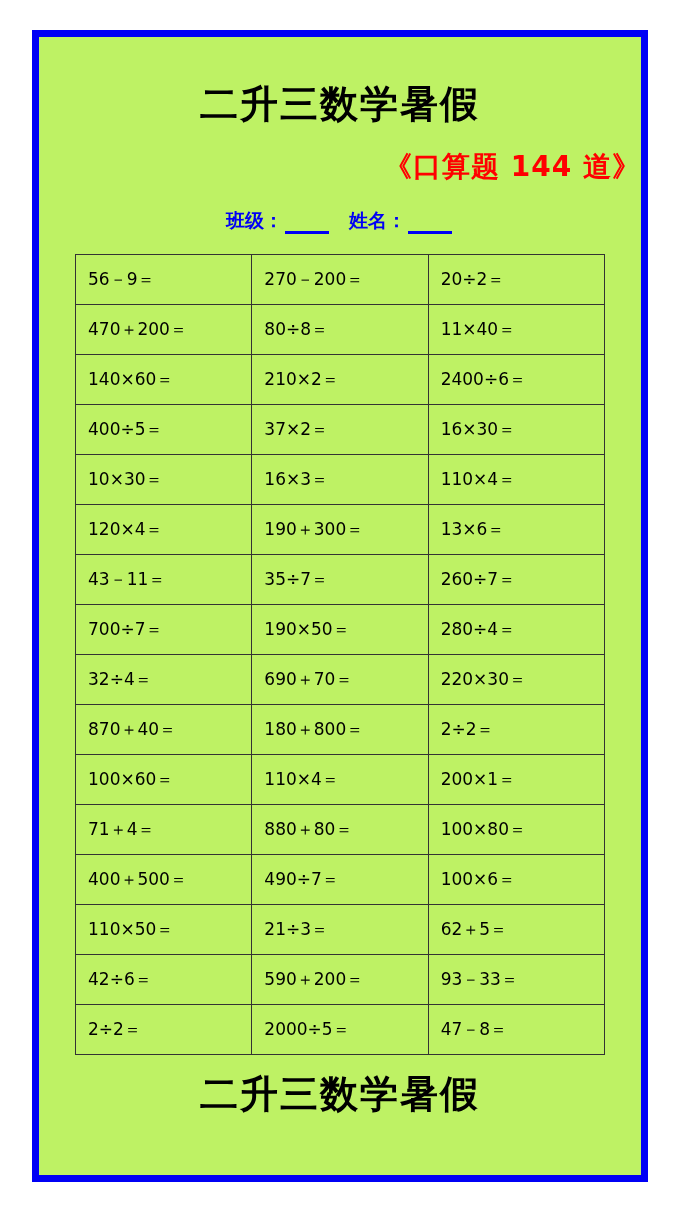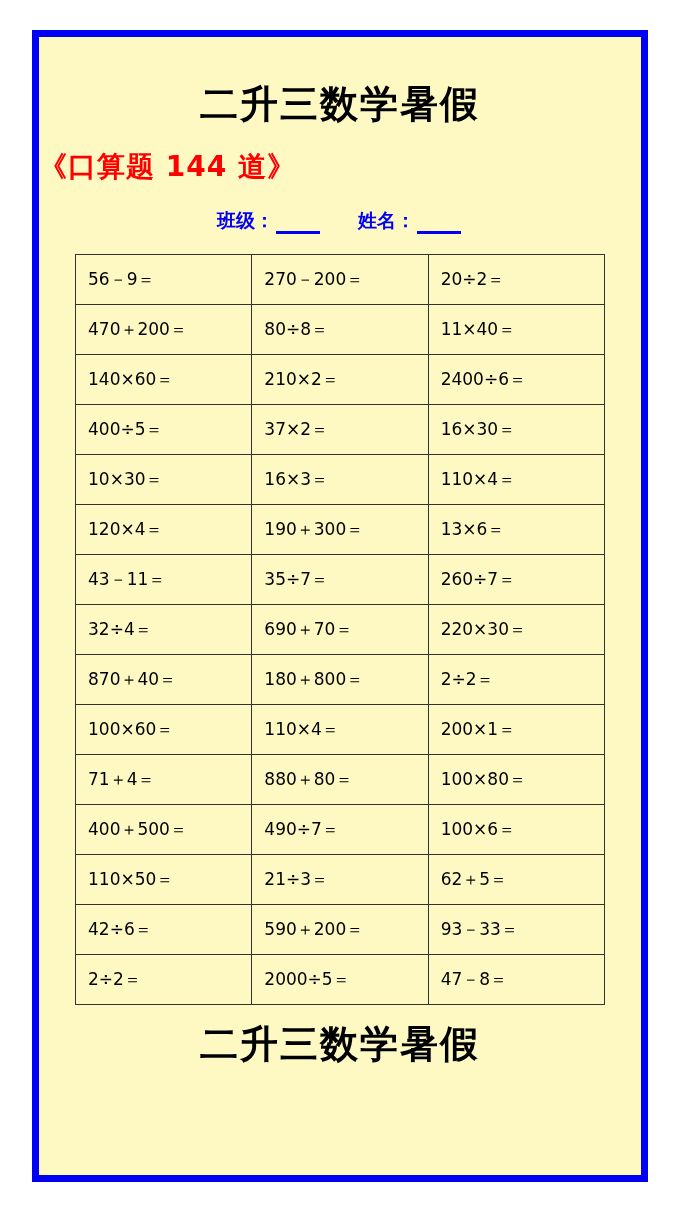--- a/index.html
+++ b/index.html
@@ -20,63 +20,63 @@
     box-sizing: border-box;
   }
   .blue-frame {
     position: absolute;
     left: 32px;
     top: 30px;
     width: 616px;
     height: 1152px;
     border: 7px solid #0000f5;
     box-sizing: border-box;
-    background: #fef9c3;
+    background: #bef264;
     padding-left: 48px;
   }
   .inner {
     position: absolute;
     left: 0;
     top: 0;
     right: 0;
     bottom: 0;
     padding: 0;
   }
   .title-main {
     text-align: center;
     font-size: 38px;
     font-weight: bold;
     color: #000000;
     letter-spacing: 2px;
     margin-top: 42px;
     font-family: "DejaVu Sans", "Liberation Sans", sans-serif;
   }
   .title-sub {
-    text-align: left;
+    text-align: right;
     font-size: 28px;
     font-weight: bold;
     color: #ff0000;
     margin-top: 18px;
     letter-spacing: 1px;
     font-family: "DejaVu Sans", "Liberation Sans", sans-serif;
   }
   .meta-row {
     display: flex;
     justify-content: center;
     align-items: flex-end;
     margin-top: 22px;
     color: #0000f5;
     font-size: 19px;
     font-weight: bold;
     font-family: "DejaVu Sans", "Liberation Sans", sans-serif;
   }
   .meta-item {
     display: flex;
     align-items: flex-end;
-    margin: 0 18px;
+    margin: 0 9px;
   }
   .meta-label {
     white-space: nowrap;
   }
   .blank {
     display: inline-block;
     width: 44px;
     border-bottom: 3px solid #0000f5;
     height: 18px;
     margin: 0 2px;
@@ -171,20 +171,25 @@
               <td>120×4＝</td>
               <td>190＋300＝</td>
               <td>13×6＝</td>
             </tr>
             <tr>
               <td>43－11＝</td>
               <td>35÷7＝</td>
               <td>260÷7＝</td>
             </tr>
             <tr>
+              <td>700÷7＝</td>
+              <td>190×50＝</td>
+              <td>280÷4＝</td>
+            </tr>
+            <tr>
               <td>32÷4＝</td>
               <td>690＋70＝</td>
               <td>220×30＝</td>
             </tr>
             <tr>
               <td>870＋40＝</td>
               <td>180＋800＝</td>
               <td>2÷2＝</td>
             </tr>
             <tr>

